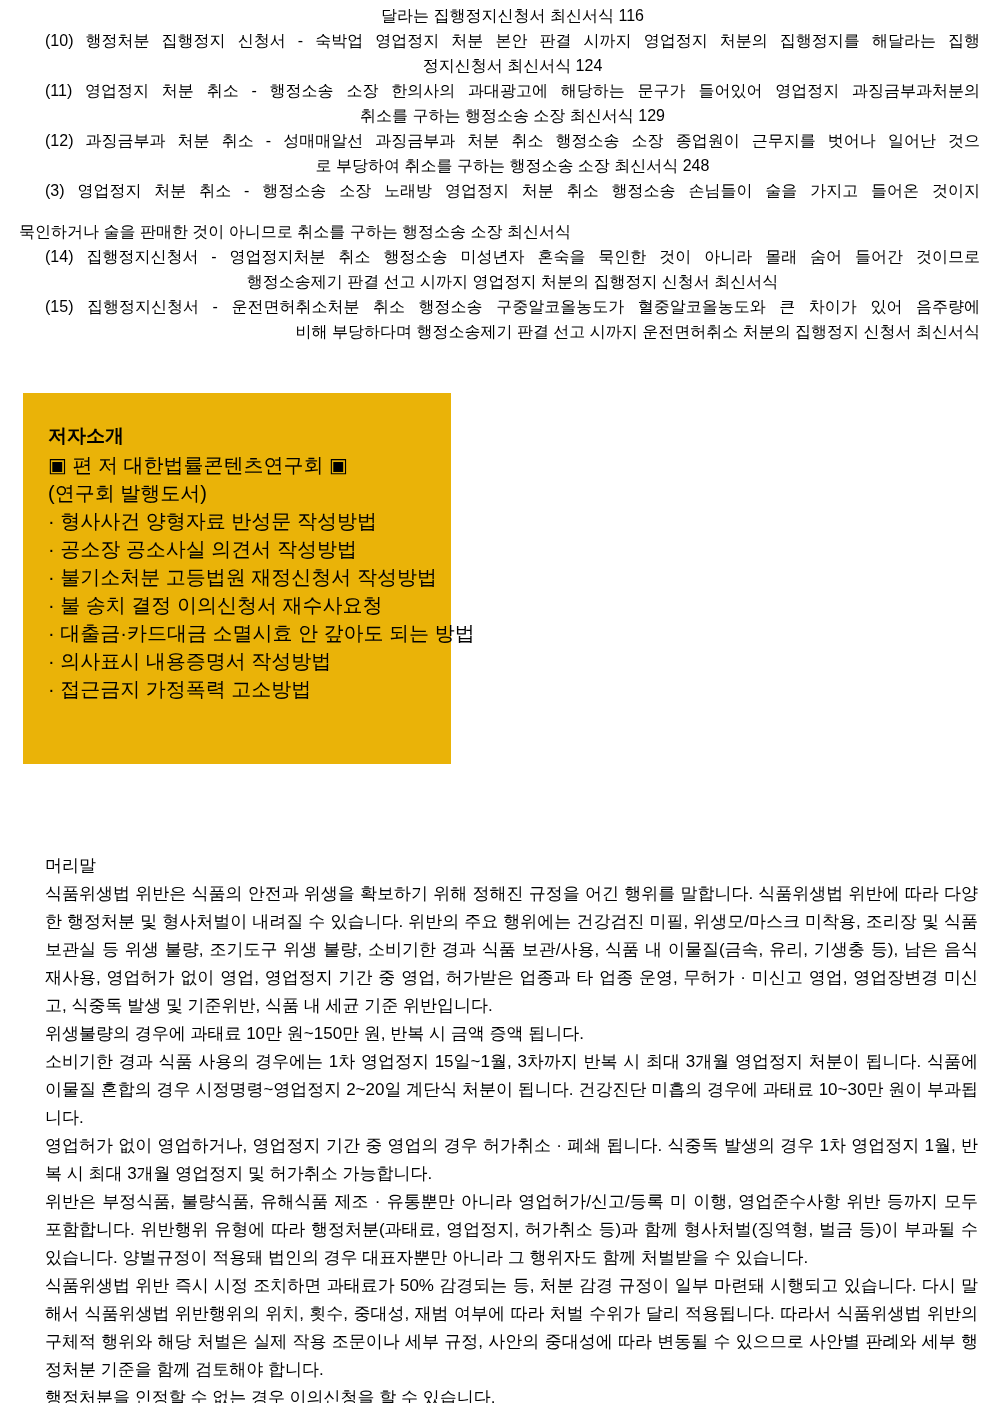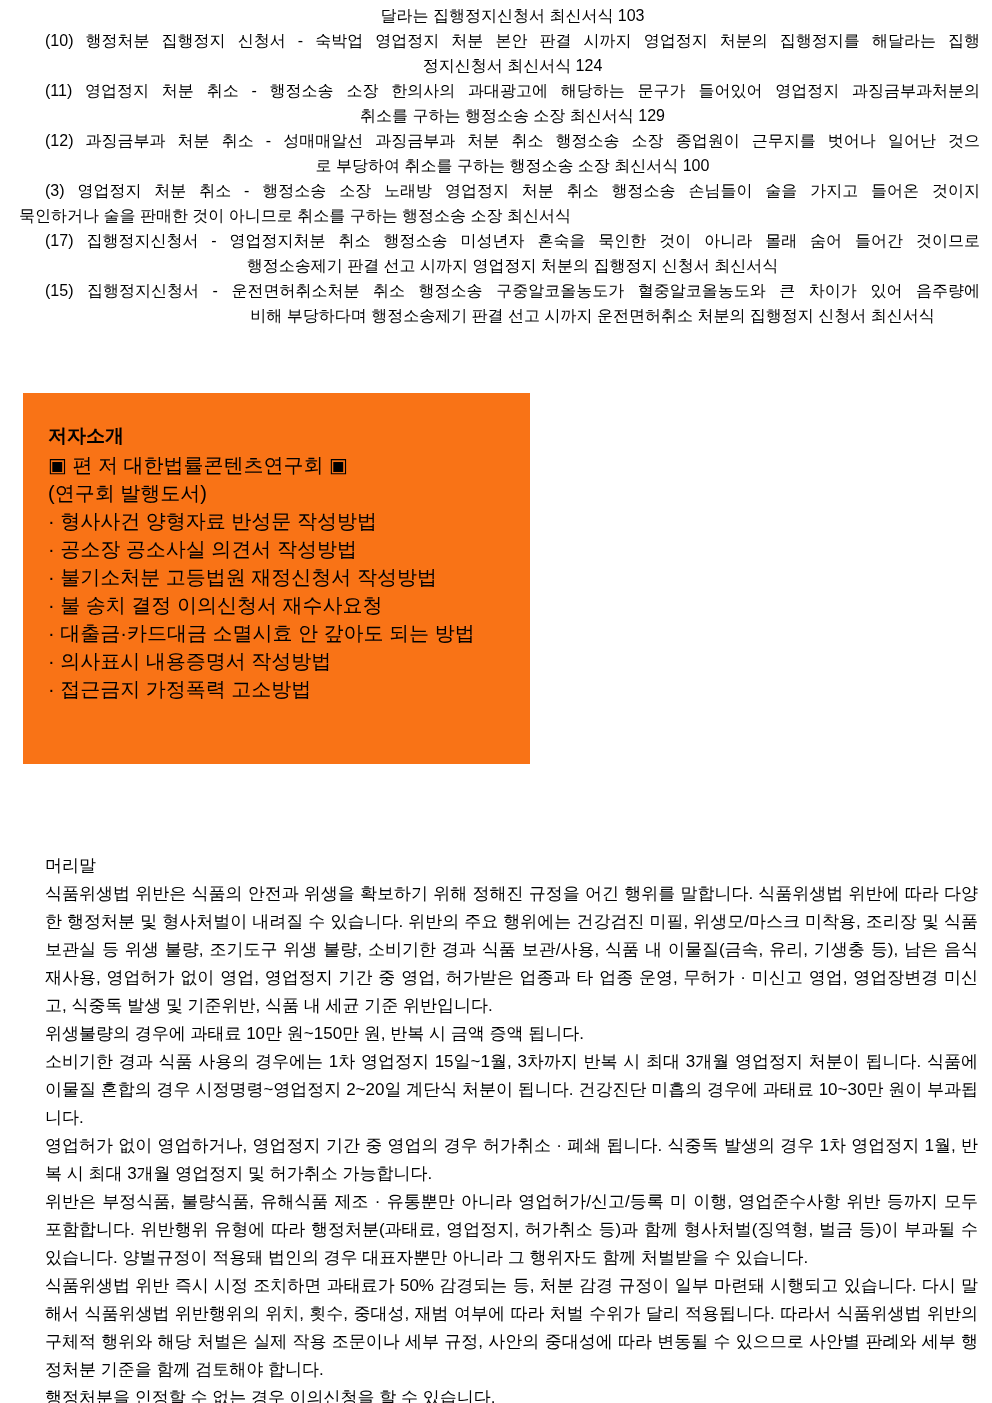--- a/index.html
+++ b/index.html
@@ -13,29 +13,29 @@
   }
   
   .toc{
     position:absolute;top:3px;left:45px;right:12px;
     font-size:16px;line-height:25px;
     letter-spacing:0;
   }
   .toc .ln{min-height:25px;}
   .toc .c{text-align:center;}
   .toc .j{text-align:justify;text-align-last:justify;-moz-text-align-last:justify;}
-  .toc .out{margin-left:-26px;text-align:left;}
-  .toc .cr{text-align:center;margin-left:160px;}
+  .toc .out{margin-left:-26px;text-align:left;margin-top:16px;}
+  .toc .cr{text-align:right;margin-left:160px;}
   
   .author-box{
     position:absolute;top:393px;left:23px;
-    width:507px;height:371px;
+    width:428px;height:371px;
     box-sizing:border-box;
     padding:28px 10px 12px 25px;
-    background:#f97316;
+    background:#eab308;
   }
   .author-box .box-title{
     font-size:19px;font-weight:bold;line-height:30px;
   }
   .author-box .box-line{
     font-size:20px;line-height:28px;white-space:nowrap;
   }
   
   .preface{
     position:absolute;top:852px;left:45px;right:14px;
@@ -46,30 +46,30 @@
     margin:0;
     text-align:justify;
   }
 </style>
 </head>
 <body>
 
 <div class="page">
 
   <section class="toc">
-    <div class="ln c">달라는 집행정지신청서 최신서식 103</div>
+    <div class="ln c">달라는 집행정지신청서 최신서식 116</div>
     <div class="ln j">(10) 행정처분 집행정지 신청서 - 숙박업 영업정지 처분 본안 판결 시까지 영업정지 처분의 집행정지를 해달라는 집행</div>
     <div class="ln c">정지신청서 최신서식 124</div>
     <div class="ln j">(11) 영업정지 처분 취소 - 행정소송 소장 한의사의 과대광고에 해당하는 문구가 들어있어 영업정지 과징금부과처분의</div>
     <div class="ln c">취소를 구하는 행정소송 소장 최신서식 129</div>
     <div class="ln j">(12) 과징금부과 처분 취소 - 성매매알선 과징금부과 처분 취소 행정소송 소장 종업원이 근무지를 벗어나 일어난 것으</div>
-    <div class="ln c">로 부당하여 취소를 구하는 행정소송 소장 최신서식 100</div>
+    <div class="ln c">로 부당하여 취소를 구하는 행정소송 소장 최신서식 248</div>
     <div class="ln j">(3) 영업정지 처분 취소 - 행정소송 소장 노래방 영업정지 처분 취소 행정소송 손님들이 술을 가지고 들어온 것이지</div>
     <div class="ln out">묵인하거나 술을 판매한 것이 아니므로 취소를 구하는 행정소송 소장 최신서식</div>
-    <div class="ln j">(17) 집행정지신청서 - 영업정지처분 취소 행정소송 미성년자 혼숙을 묵인한 것이 아니라 몰래 숨어 들어간 것이므로</div>
+    <div class="ln j">(14) 집행정지신청서 - 영업정지처분 취소 행정소송 미성년자 혼숙을 묵인한 것이 아니라 몰래 숨어 들어간 것이므로</div>
     <div class="ln c">행정소송제기 판결 선고 시까지 영업정지 처분의 집행정지 신청서 최신서식</div>
     <div class="ln j">(15) 집행정지신청서 - 운전면허취소처분 취소 행정소송 구중알코올농도가 혈중알코올농도와 큰 차이가 있어 음주량에</div>
     <div class="ln cr">비해 부당하다며 행정소송제기 판결 선고 시까지 운전면허취소 처분의 집행정지 신청서 최신서식</div>
   </section>
 
   <section class="author-box">
     <div class="box-title">저자소개</div>
     <div class="box-line">▣ 편 저 대한법률콘텐츠연구회 ▣</div>
     <div class="box-line">(연구회 발행도서)</div>
     <div class="box-line">· 형사사건 양형자료 반성문 작성방법</div>

